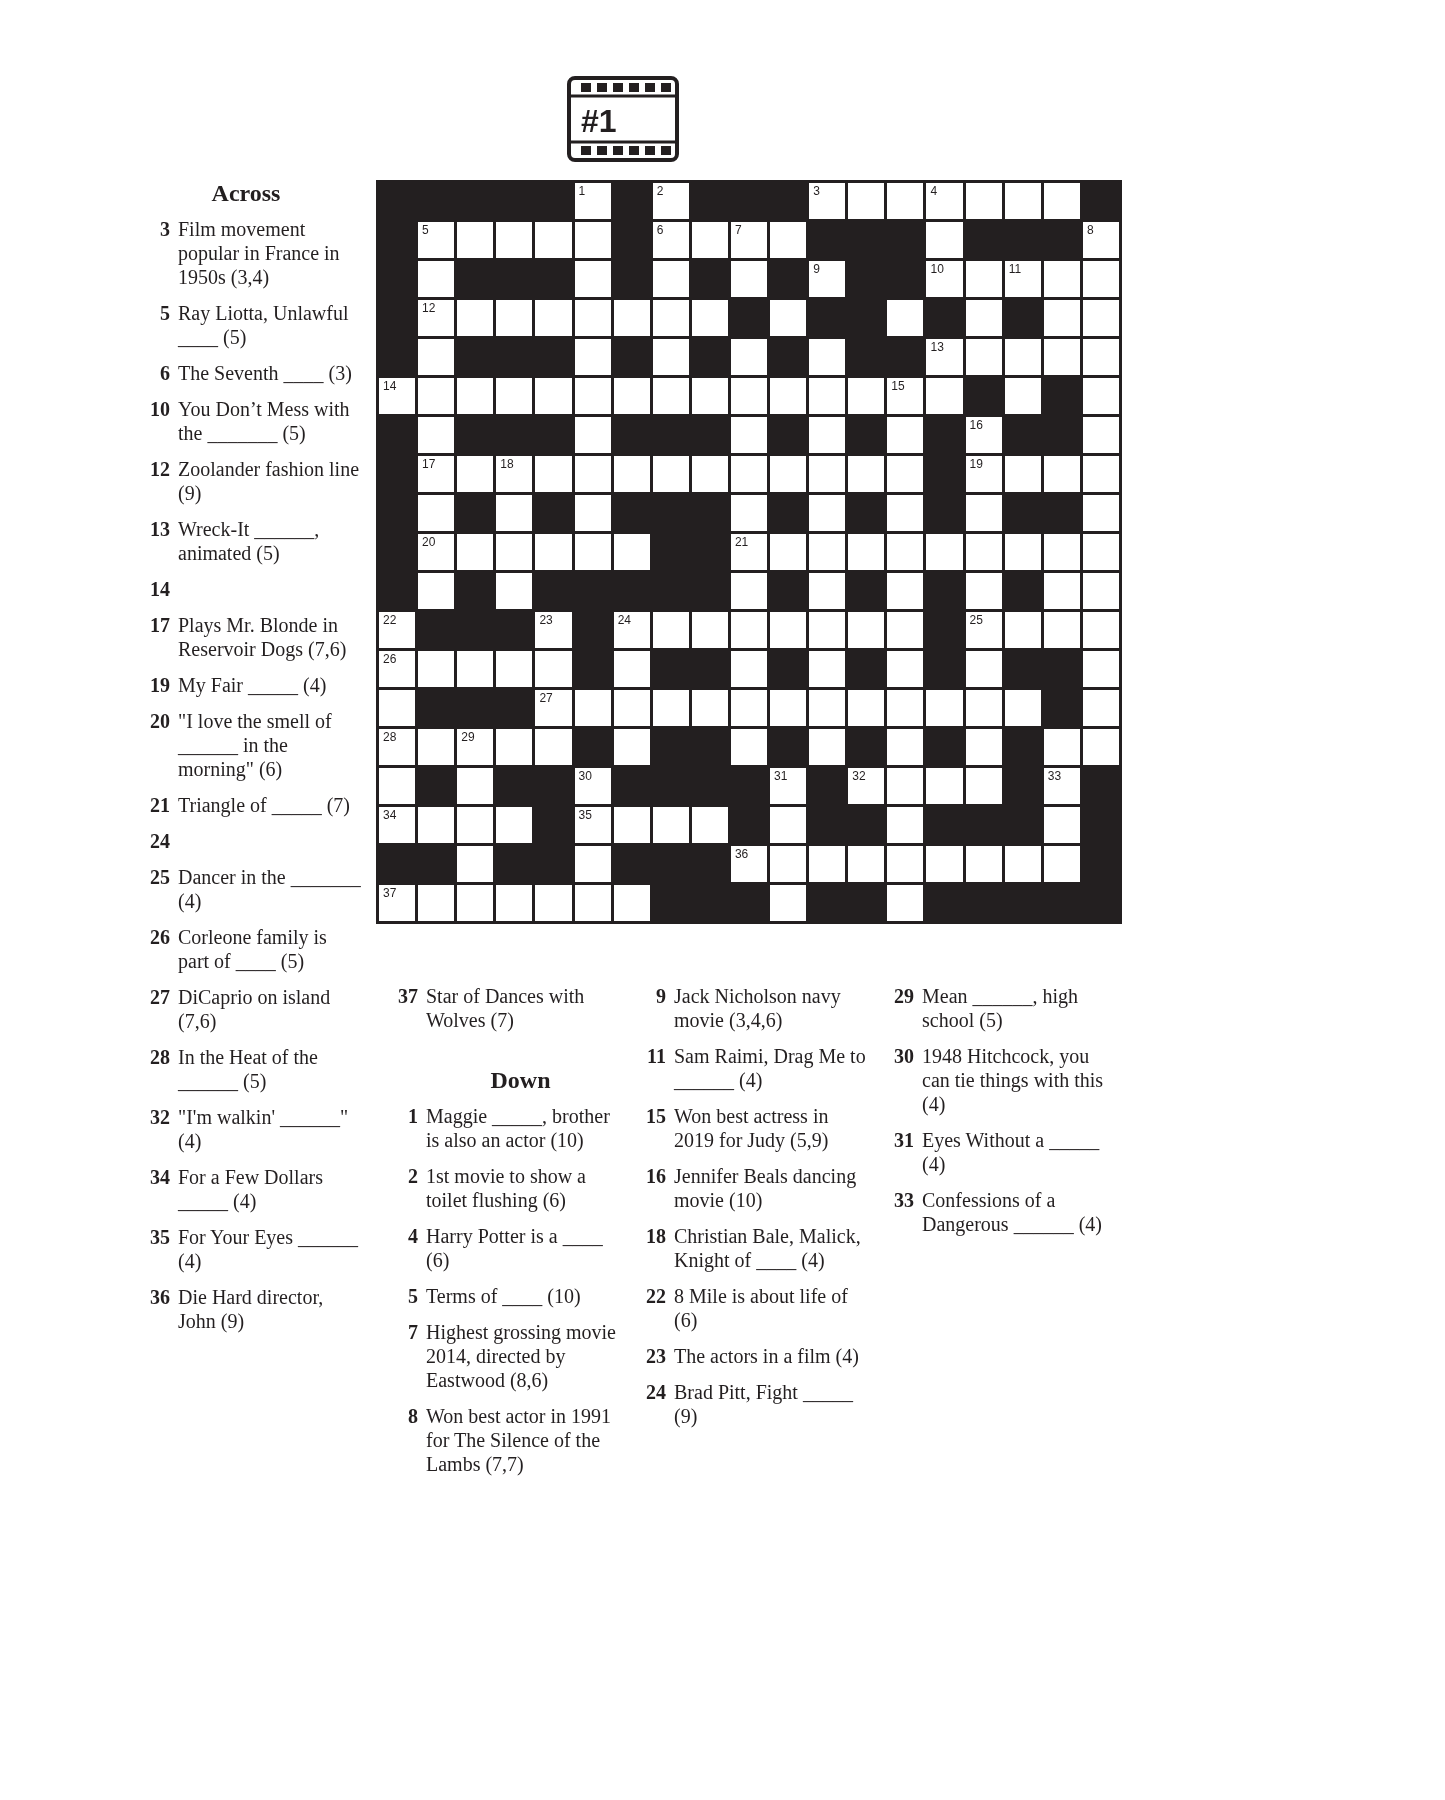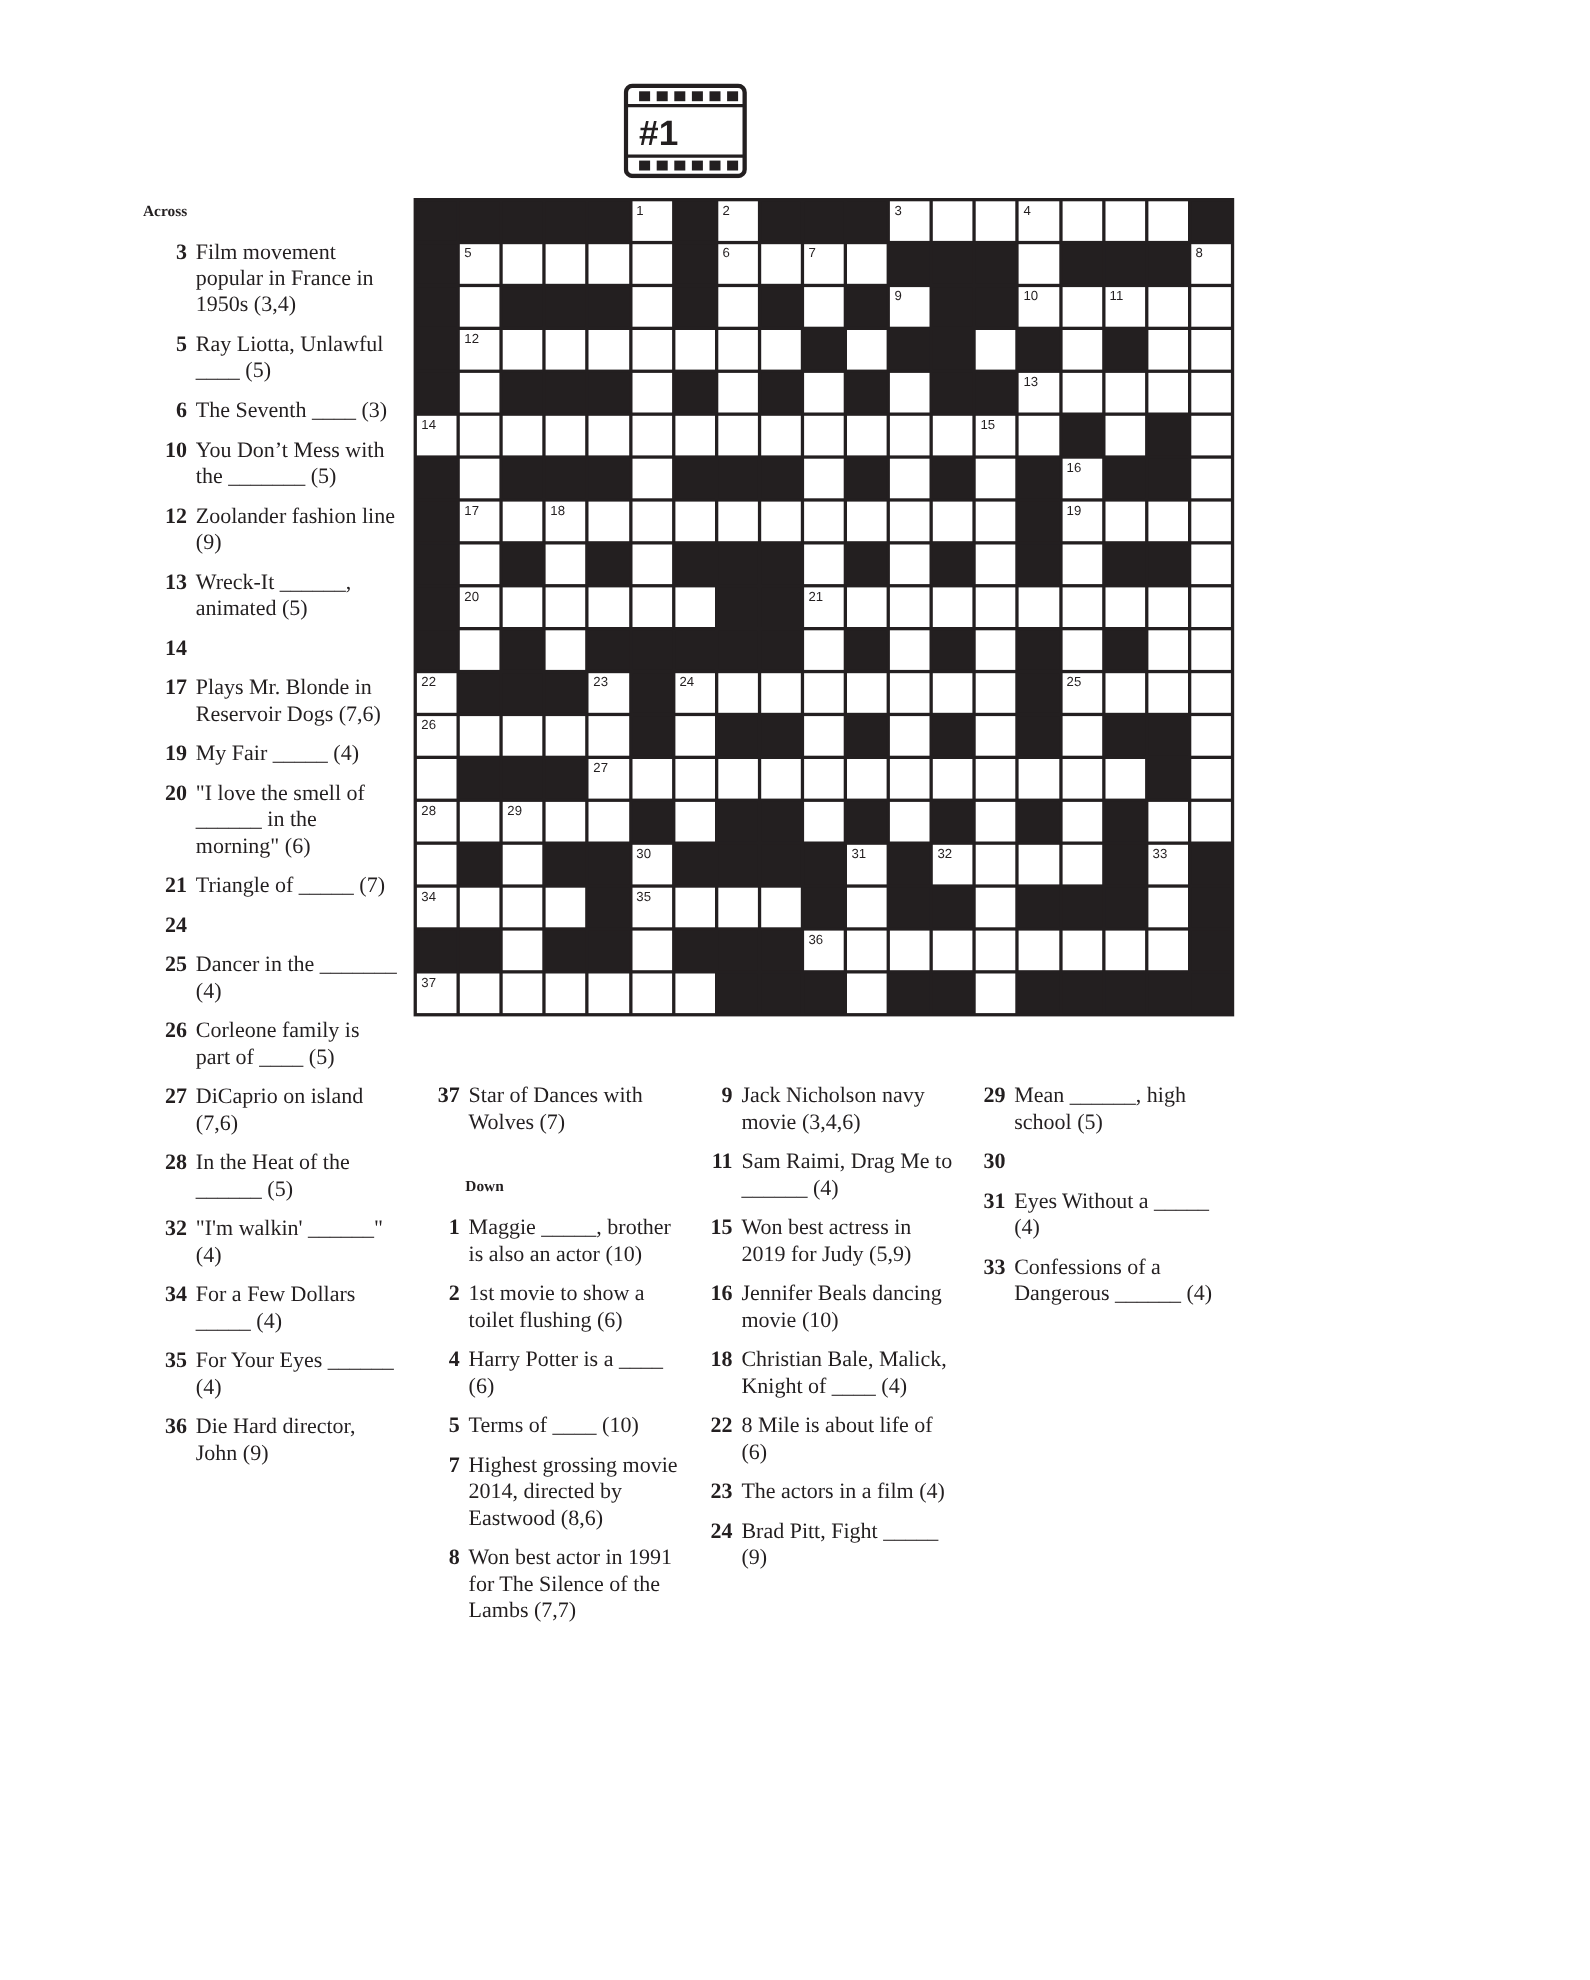--- a/index.html
+++ b/index.html
@@ -3,21 +3,21 @@
 <meta charset="utf-8">
 <style>
   html,body{margin:0;padding:0;background:#fff;}
   body{width:1445px;height:1800px;position:relative;font-family:"Liberation Serif",serif;color:#231f20;overflow:hidden;}
   .logo{position:absolute;left:567px;top:76px;width:112px;height:86px;}
   .grid{position:absolute;left:376px;top:180px;width:746px;height:744px;background:#231f20;display:grid;grid-template-columns:repeat(19,1fr);grid-template-rows:repeat(19,1fr);gap:3px;padding:3px;box-sizing:border-box;}
   .cell{position:relative;background:#fff;}
   .cell.black{background:#231f20;}
   .cell .num{position:absolute;left:4px;top:2px;font-family:"Liberation Sans",sans-serif;font-size:12px;line-height:12px;color:#231f20;}
   .col{position:absolute;font-size:20px;line-height:24px;}
-  .heading{font-weight:bold;font-size:14px;line-height:24px;margin-bottom:12px;}
+  .heading{font-weight:bold;font-size:24px;line-height:24px;margin-bottom:12px;text-align:center;}
   .clue{display:flex;margin-bottom:12px;}
   .clue .n{width:40px;text-align:right;font-weight:bold;padding-right:8px;flex:none;}
   .clue .t{flex:1;}
 </style>
 </head>
 <body>
 
 <div class="logo">
   <svg width="112" height="86" viewBox="0 0 112 86">
     <rect x="2" y="2" width="108" height="82" rx="6" fill="#fff" stroke="#231f20" stroke-width="4"></rect>
@@ -637,20 +637,21 @@
 </div>
 
 <div class="col" style="left:874px;top:984px;width:240px;">
   <div id="down-list-3">
       <div class="clue">
         <span class="n">29</span>
         <span class="t">Mean ______, high school (5)</span>
       </div>
       <div class="clue">
         <span class="n">30</span>
+        <span class="t">1948 Hitchcock, you can tie things with this (4)</span>
       </div>
       <div class="clue">
         <span class="n">31</span>
         <span class="t">Eyes Without a _____ (4)</span>
       </div>
       <div class="clue">
         <span class="n">33</span>
         <span class="t">Confessions of a Dangerous ______ (4)</span>
       </div>
     </div>

